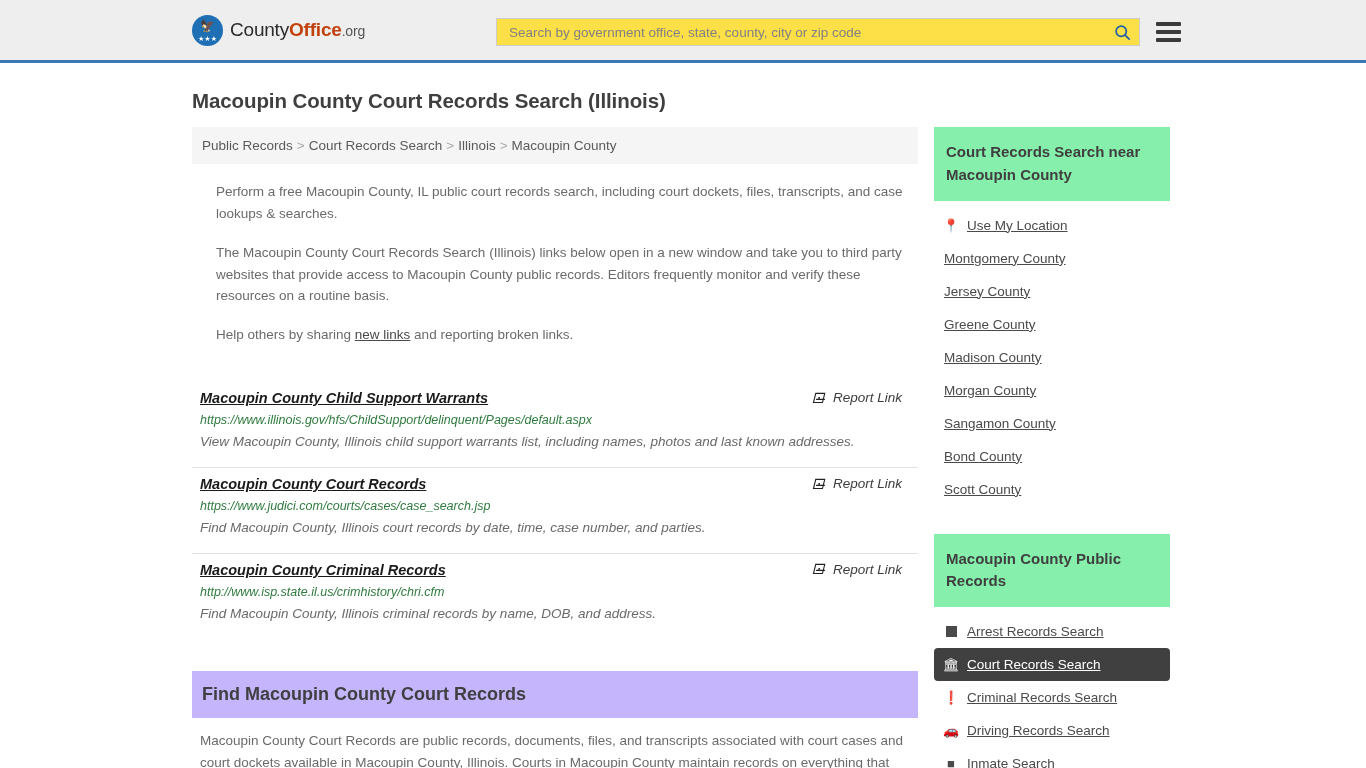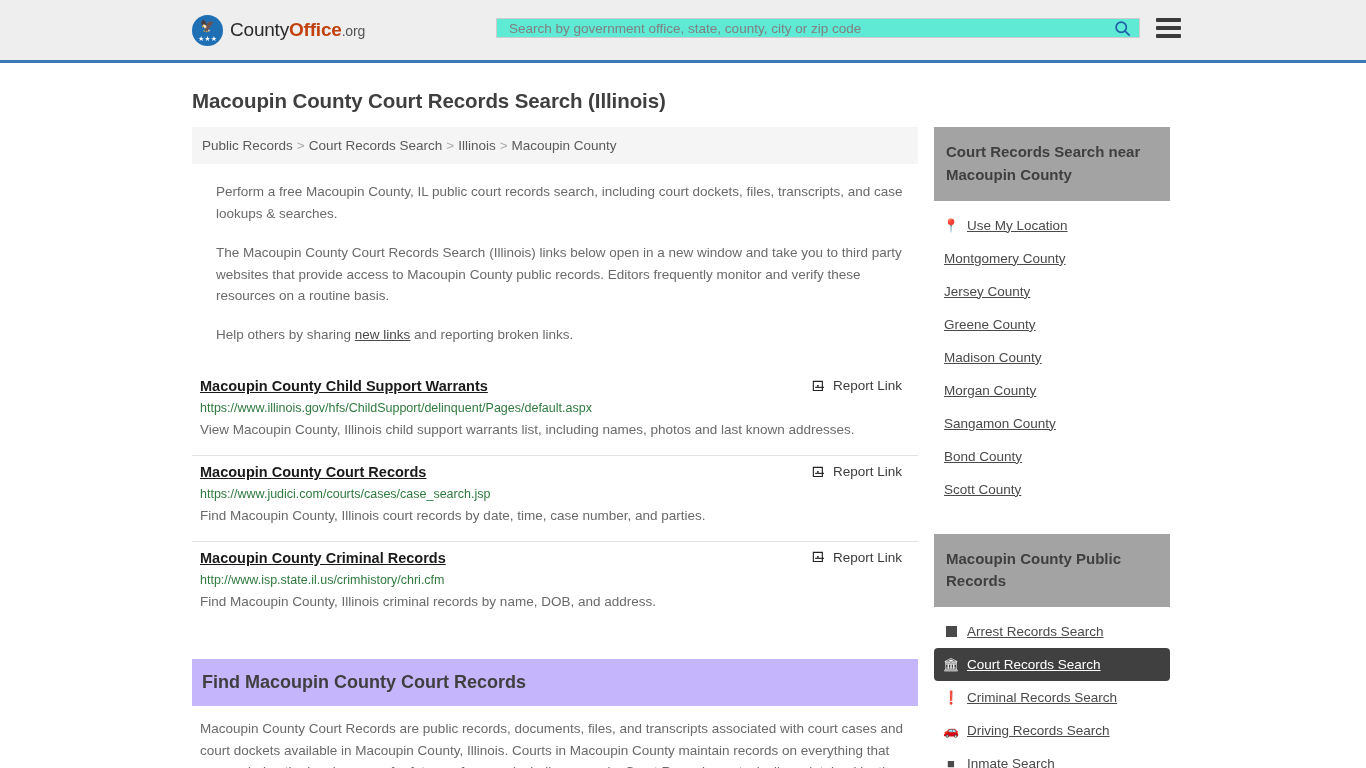--- a/index.html
+++ b/index.html
@@ -63,22 +63,22 @@
 
   .search-area {
     position: absolute;
     left: 496px;
     top: 18px;
     display: flex;
     align-items: center;
   }
   .search-box {
     width: 644px;
-    height: 20px;
-    background: #5eead4;
+    height: 28px;
+    background: #fde047;
     border: 1px solid #cccccc;
     display: flex;
     align-items: center;
     padding: 0 6px 0 10px;
   }
   .search-input {
     flex: 1;
     border: none;
     outline: none;
     font-size: 13.5px;
@@ -141,21 +141,21 @@
     line-height: 1.62;
     margin: 17px 0 0 16px;
   }
   .intro p a {
     color: #4a4a4a;
     text-decoration: underline;
     font-weight: normal;
   }
 
   
-  .results { margin-top: 24px; }
+  .results { margin-top: 36px; font-style: italic; }
   .result {
     padding: 8px 8px 14px 8px;
     border-bottom: 1px solid #e3e3e3;
   }
   .result:last-child { border-bottom: none; }
   .result-head {
     display: flex;
     justify-content: space-between;
     align-items: flex-start;
   }
@@ -200,21 +200,21 @@
   }
   .section-body {
     padding: 12px 8px 0 8px;
     font-size: 13.5px;
     color: #6a6a6a;
     line-height: 1.62;
   }
 
   
   .side-head {
-    background: #a3a3a3;
+    background: #86efac;
     padding: 14px 12px;
     font-size: 15px;
     font-weight: bold;
     color: #3f3f3f;
     line-height: 1.52;
   }
   .side-list { margin-top: 8px; }
   .side-item {
     display: flex;
     align-items: center;

